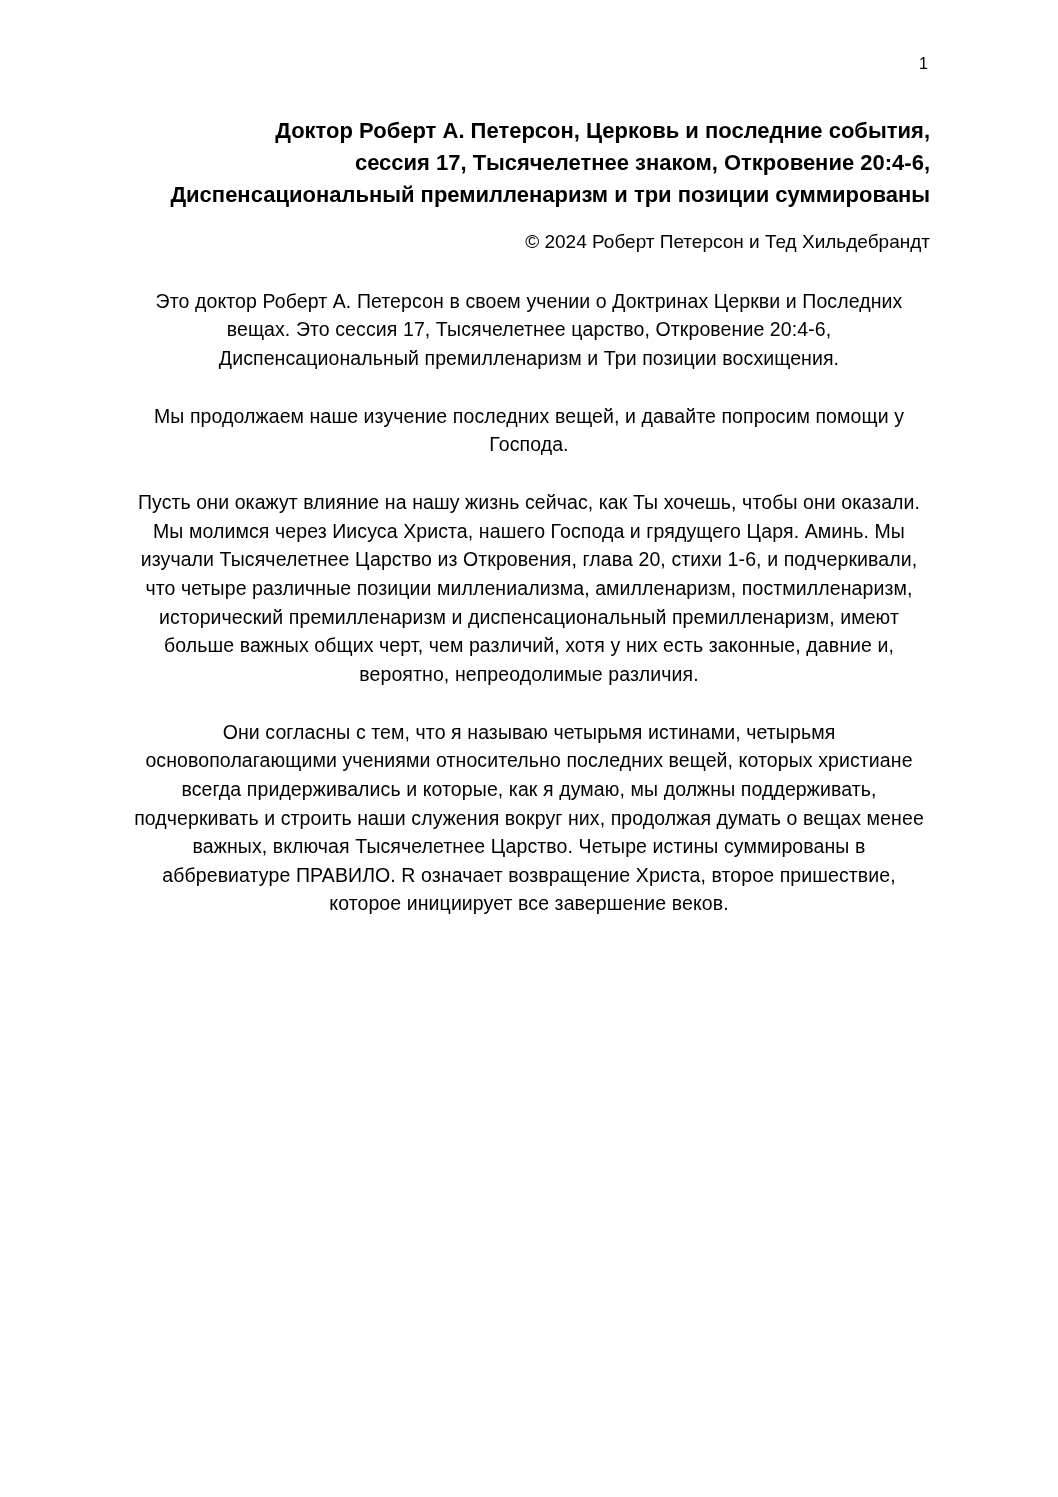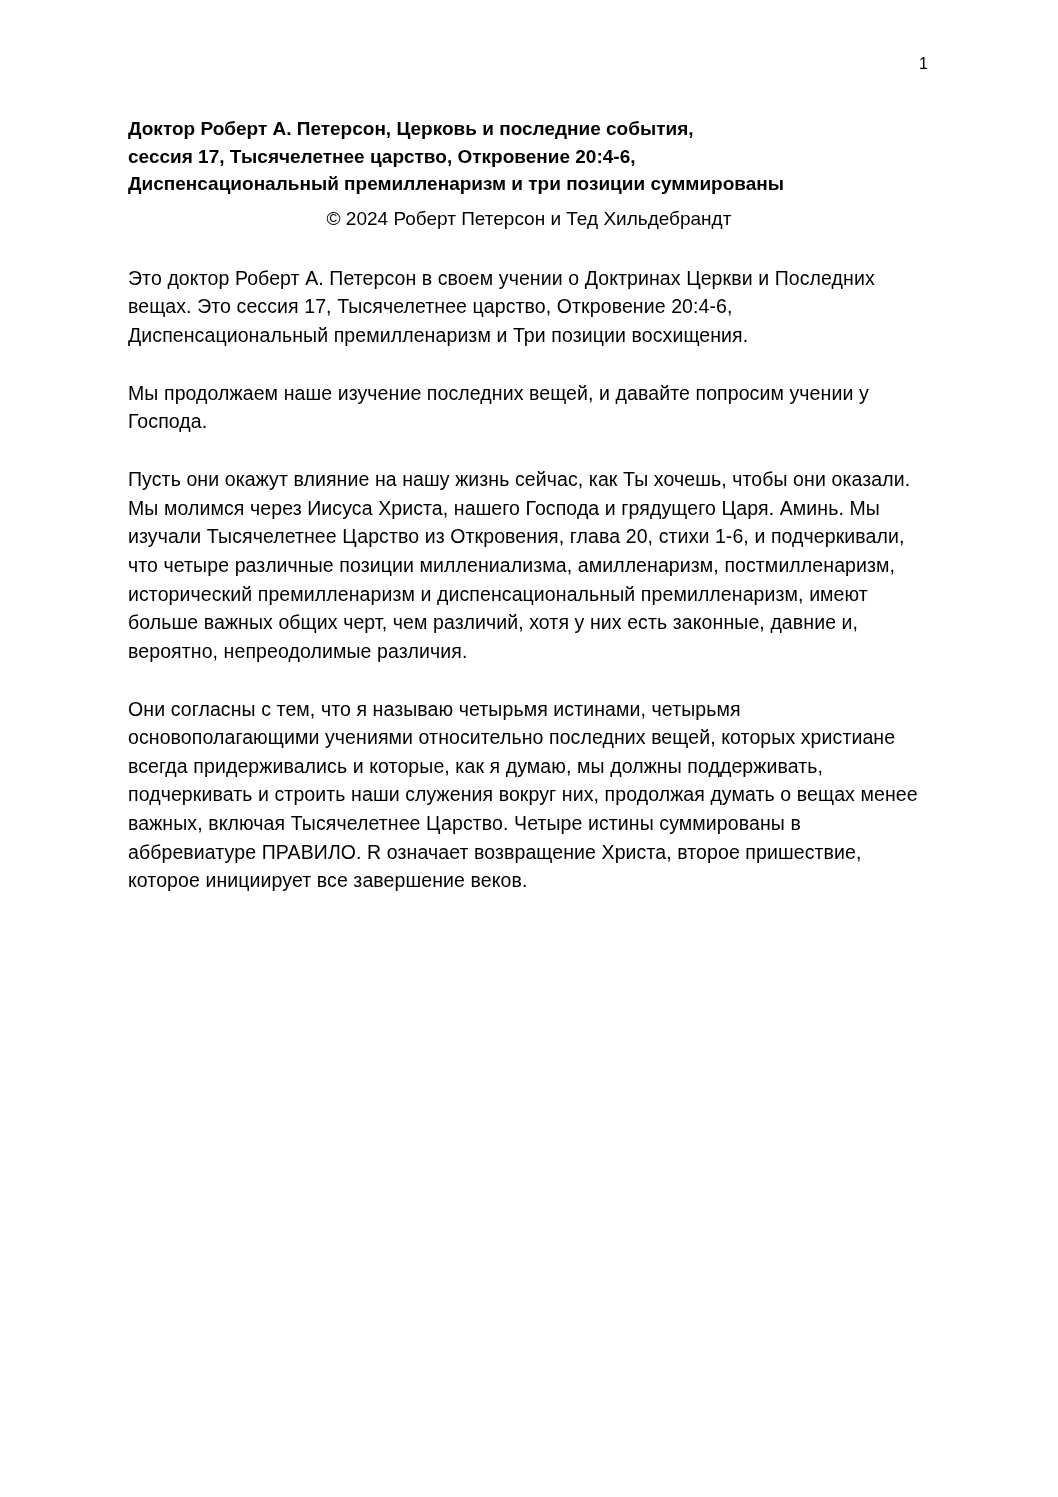--- a/index.html
+++ b/index.html
@@ -21,60 +21,60 @@
   .page-number {
     position: absolute;
     top: 56px;
     right: 130px;
     font-size: 16px;
     line-height: 1;
     color: #000000;
   }
   .doc-title {
     margin-top: 60px;
-    text-align: left;
+    text-align: right;
     font-weight: 700;
-    font-size: 19px;
+    font-size: 22px;
     line-height: 1.45;
   }
   .doc-title .title-line {
     display: block;
   }
   .copyright {
-    text-align: center;
+    text-align: right;
     font-size: 19px;
     font-weight: 400;
-    margin-top: 10px;
+    margin-top: 20px;
   }
   .body-text {
     margin-top: 34px;
   }
   .body-text p {
     font-size: 19.5px;
     line-height: 1.47;
     margin: 0 0 29px 0;
-    text-align: left;
+    text-align: center;
     letter-spacing: 0.1px;
   }
 </style>
 </head>
 <body>
 
 <div class="page">
 
   <div class="page-number">1</div>
 
   <div class="doc-title">
     <span class="title-line">Доктор Роберт А. Петерсон, Церковь и последние события,</span>
-    <span class="title-line">сессия 17, Тысячелетнее царство, Откровение 20:4-6,</span>
+    <span class="title-line">сессия 17, Тысячелетнее знаком, Откровение 20:4-6,</span>
     <span class="title-line">Диспенсациональный премилленаризм и три позиции суммированы</span>
   </div>
 
   <div class="copyright">© 2024 Роберт Петерсон и Тед Хильдебрандт</div>
 
   <div class="body-text">
     <p>Это доктор Роберт А. Петерсон в своем учении о Доктринах Церкви и Последних вещах. Это сессия 17, Тысячелетнее царство, Откровение 20:4-6, Диспенсациональный премилленаризм и Три позиции восхищения.</p>
-    <p>Мы продолжаем наше изучение последних вещей, и давайте попросим учении у Господа.</p>
+    <p>Мы продолжаем наше изучение последних вещей, и давайте попросим помощи у Господа.</p>
     <p>Пусть они окажут влияние на нашу жизнь сейчас, как Ты хочешь, чтобы они оказали. Мы молимся через Иисуса Христа, нашего Господа и грядущего Царя. Аминь. Мы изучали Тысячелетнее Царство из Откровения, глава 20, стихи 1-6, и подчеркивали, что четыре различные позиции миллениализма, амилленаризм, постмилленаризм, исторический премилленаризм и диспенсациональный премилленаризм, имеют больше важных общих черт, чем различий, хотя у них есть законные, давние и, вероятно, непреодолимые различия.</p>
     <p>Они согласны с тем, что я называю четырьмя истинами, четырьмя основополагающими учениями относительно последних вещей, которых христиане всегда придерживались и которые, как я думаю, мы должны поддерживать, подчеркивать и строить наши служения вокруг них, продолжая думать о вещах менее важных, включая Тысячелетнее Царство. Четыре истины суммированы в аббревиатуре ПРАВИЛО. R означает возвращение Христа, второе пришествие, которое инициирует все завершение веков.</p>
   </div>
 
 </div>
 
 </body></html>

